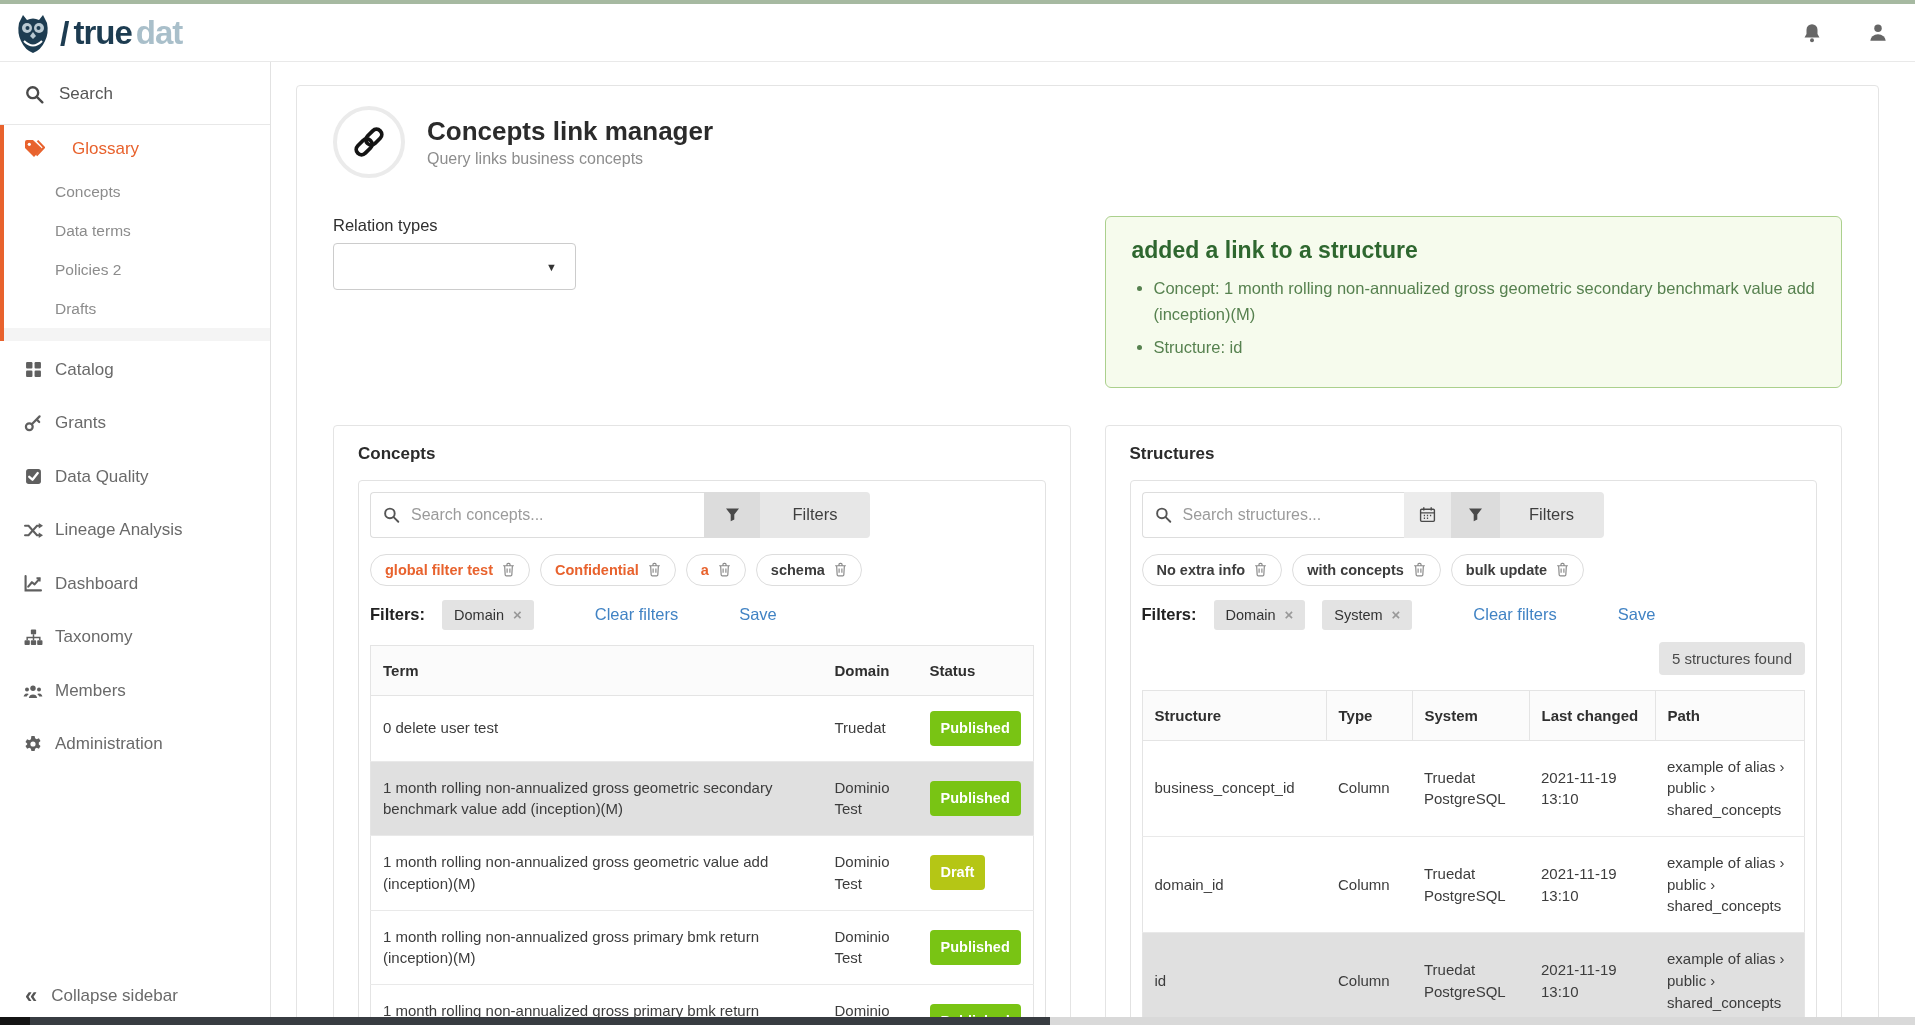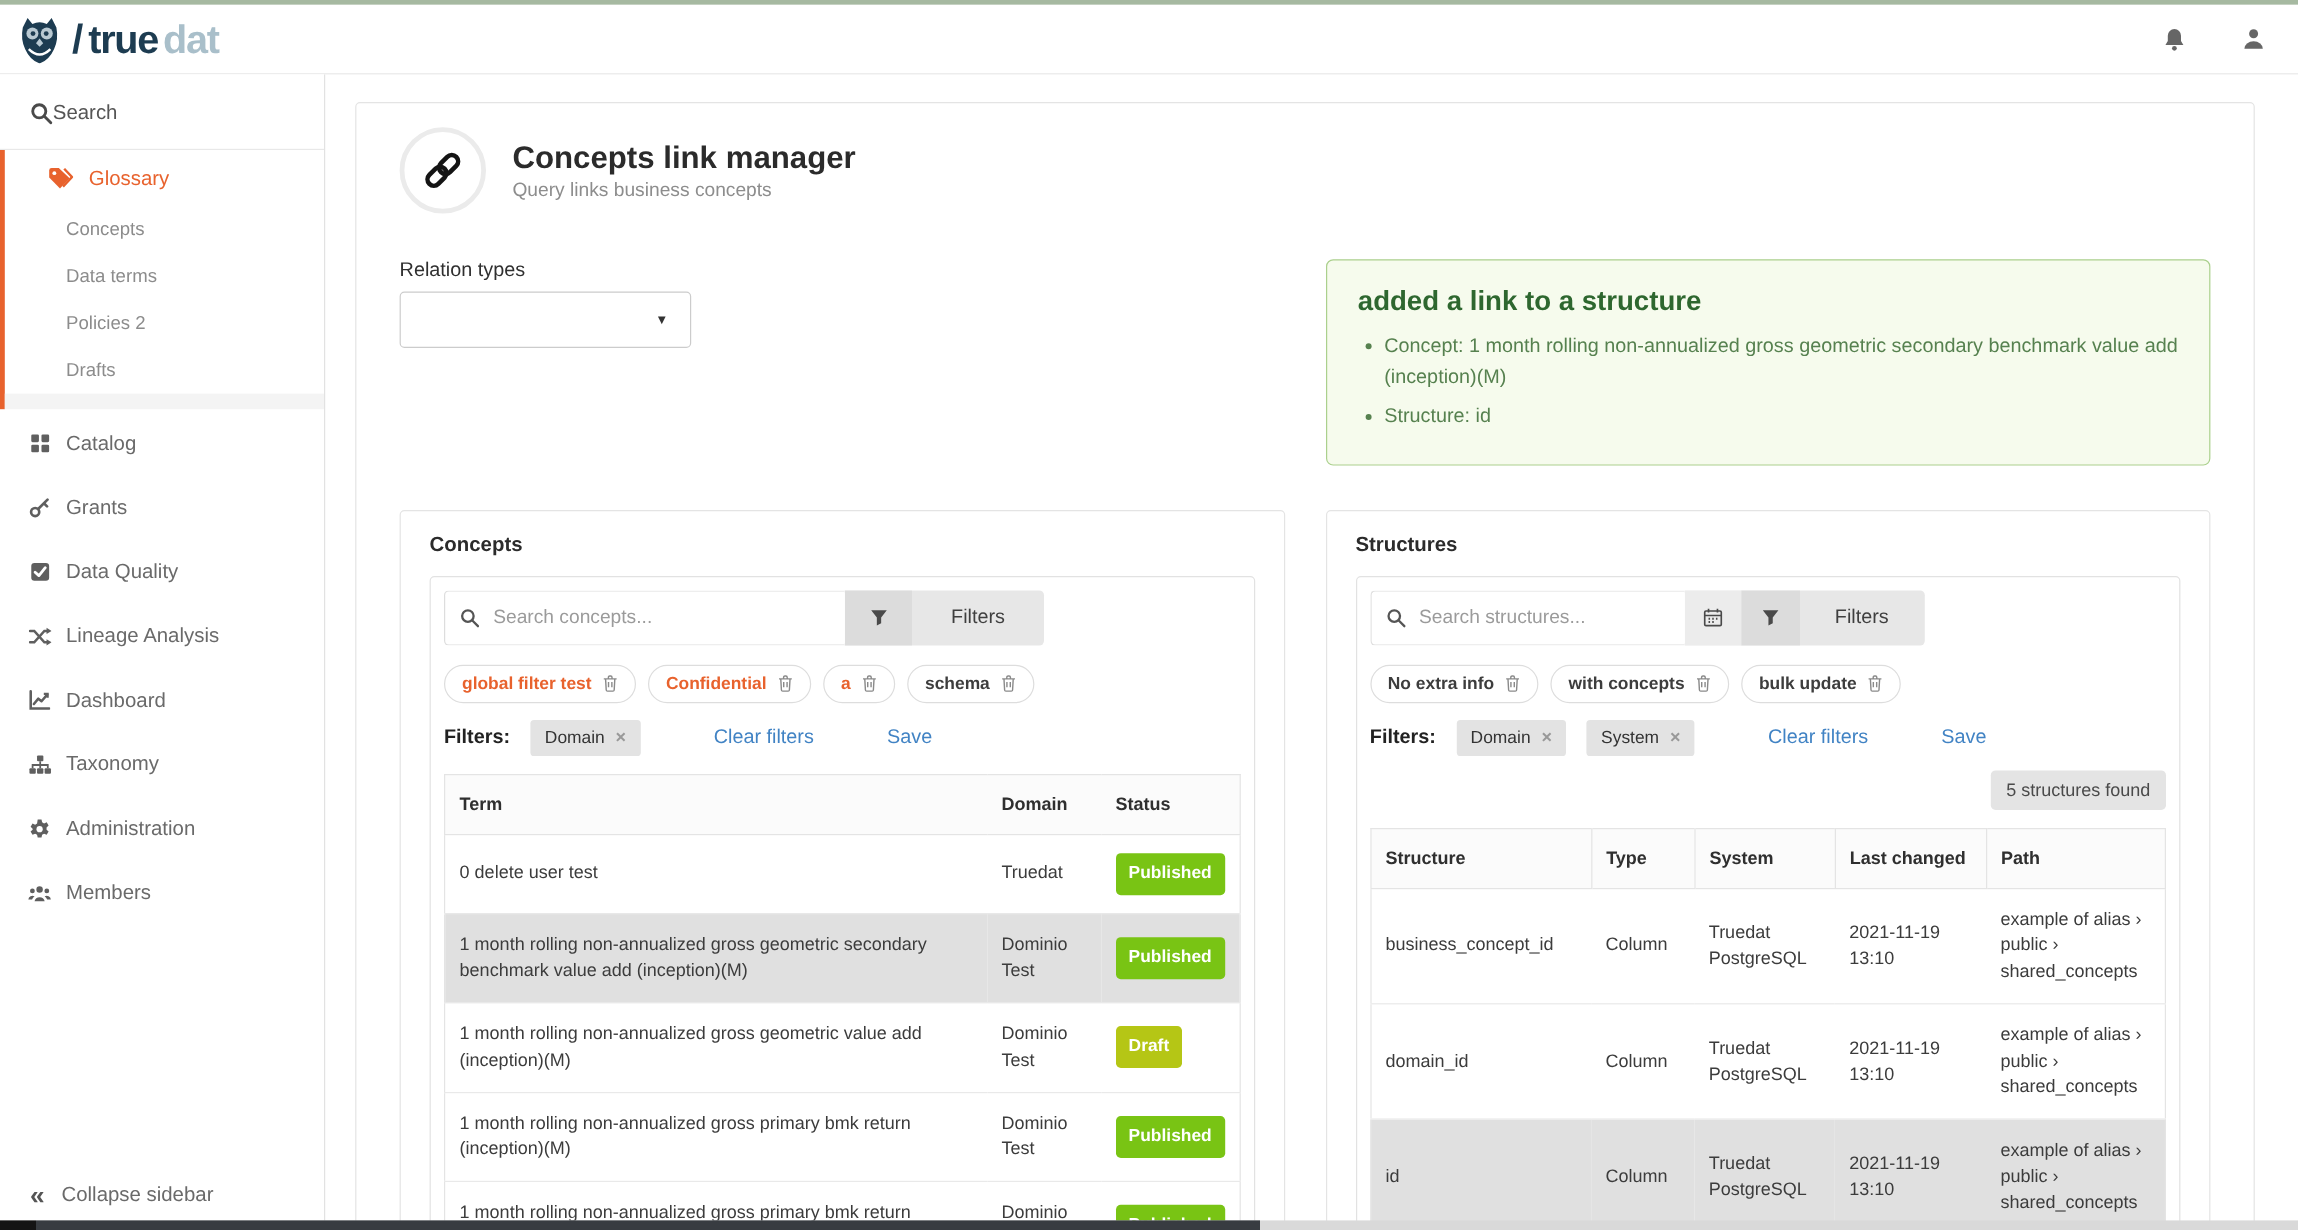--- a/index.html
+++ b/index.html
@@ -12,24 +12,24 @@
   .brand { display:flex; align-items:center; gap:4px; }
   .brand-text { font-size:33px; font-weight:bold; letter-spacing:-1px; color:#1d3c51; line-height:1; }
   .brand-slash { font-size:34px; font-weight:bold; color:#1d3c51; margin:0 1px 0 4px; }
   .brand-dat { color:#a9bfca; }
   .topbar-icons { display:flex; align-items:center; gap:44px; }
   .top-icon { cursor:pointer; display:flex; }
   
   .body-row { display:flex; height:963px; }
   
   .sidebar { width:271px; min-width:271px; background:#fff; border-right:1px solid #e2e2e2; display:flex; flex-direction:column; }
-  .side-search { display:flex; align-items:center; height:48px; margin-top:8px; padding-left:25px; color:#555; font-size:17px; cursor:pointer; }
+  .side-search { display:flex; align-items:center; height:48px; margin-top:8px; padding-left:25px; gap:15px; color:#555; font-size:17px; cursor:pointer; }
   .side-divider { border-top:1px solid #e8e8e8; margin-top:6px; }
   .glossary-section { border-left:4px solid #e8622d; }
-  .g-header { display:flex; align-items:center; height:47px; padding-left:36px; gap:13px; cursor:pointer; }
+  .g-header { display:flex; align-items:center; height:47px; padding-left:20px; gap:27px; cursor:pointer; }
   .g-header .lbl { color:#e8622d; font-size:17px; }
   .g-sub { display:flex; align-items:center; height:39px; padding-left:51px; color:#8c8c8c; font-size:15.5px; cursor:pointer; }
   .g-sub.active { background:#eaeaea; color:#e8622d; font-weight:bold; }
   .g-foot { height:13px; background:#f4f4f4; }
   .side-items { margin-top:2px; }
   .side-item { display:flex; align-items:center; height:53.5px; padding-left:23px; gap:12px; color:#6a6a6a; font-size:17px; cursor:pointer; }
   .side-item .ic { width:20px; display:flex; justify-content:center; }
   .collapse-row { margin-top:auto; margin-bottom:18px; display:flex; align-items:center; padding-left:25px; gap:14px; color:#6a6a6a; font-size:17px; cursor:pointer; }
   .collapse-glyph { font-size:22px; font-weight:bold; color:#555; line-height:1; }
   
@@ -229,39 +229,39 @@
                 <rect x="0.5" y="10.5" width="5" height="4.5" rx="0.8"></rect>
                 <rect x="6.5" y="10.5" width="5" height="4.5" rx="0.8"></rect>
                 <rect x="12.5" y="10.5" width="5" height="4.5" rx="0.8"></rect>
                 <path d="M9 5 v3 M3 10.5 V8 h12 v2.5 M9 8 v2.5" stroke="#5f5f5f" stroke-width="1.4" fill="none"></path>
               </svg>
           </span>
           <span>Taxonomy</span>
         </div>
         <div class="side-item">
           <span class="ic">
-            <svg width="18" height="18" viewBox="0 0 18 18" fill="#5f5f5f">
-                <path d="M7.4 1h3.2l.5 2.3 1.6.9 2.2-.9 1.6 2.7-1.7 1.6v1.8l1.7 1.6-1.6 2.7-2.2-.9-1.6.9-.5 2.3H7.4l-.5-2.3-1.6-.9-2.2.9-1.6-2.7 1.7-1.6V8.6L1.5 7l1.6-2.7 2.2.9 1.6-.9z"></path>
-                <circle cx="9" cy="9" r="2.6" fill="#fff"></circle>
-              </svg>
-          </span>
-          <span>Administration</span>
-        </div>
-        <div class="side-item">
-          <span class="ic">
             <svg width="20" height="16" viewBox="0 0 20 16" fill="#5f5f5f">
                 <circle cx="4" cy="6.4" r="2"></circle>
                 <circle cx="16" cy="6.4" r="2"></circle>
                 <circle cx="10" cy="5.2" r="2.7"></circle>
                 <path d="M5.8 15 a4.3 4.3 0 0 1 8.4 0 z"></path>
                 <path d="M0.6 13.6 a3.5 3.5 0 0 1 5.2 -2.7 a6.4 6.4 0 0 0 -2.1 2.7 z"></path>
                 <path d="M19.4 13.6 a3.5 3.5 0 0 0 -5.2 -2.7 a6.4 6.4 0 0 1 2.1 2.7 z"></path>
               </svg>
           </span>
           <span>Members</span>
+        </div>
+        <div class="side-item">
+          <span class="ic">
+            <svg width="18" height="18" viewBox="0 0 18 18" fill="#5f5f5f">
+                <path d="M7.4 1h3.2l.5 2.3 1.6.9 2.2-.9 1.6 2.7-1.7 1.6v1.8l1.7 1.6-1.6 2.7-2.2-.9-1.6.9-.5 2.3H7.4l-.5-2.3-1.6-.9-2.2.9-1.6-2.7 1.7-1.6V8.6L1.5 7l1.6-2.7 2.2.9 1.6-.9z"></path>
+                <circle cx="9" cy="9" r="2.6" fill="#fff"></circle>
+              </svg>
+          </span>
+          <span>Administration</span>
         </div>
       </nav>
 
       <div class="collapse-row">
         <span class="collapse-glyph">«</span>
         <span>Collapse sidebar</span>
       </div>
     </aside>
 
     <main class="main">

